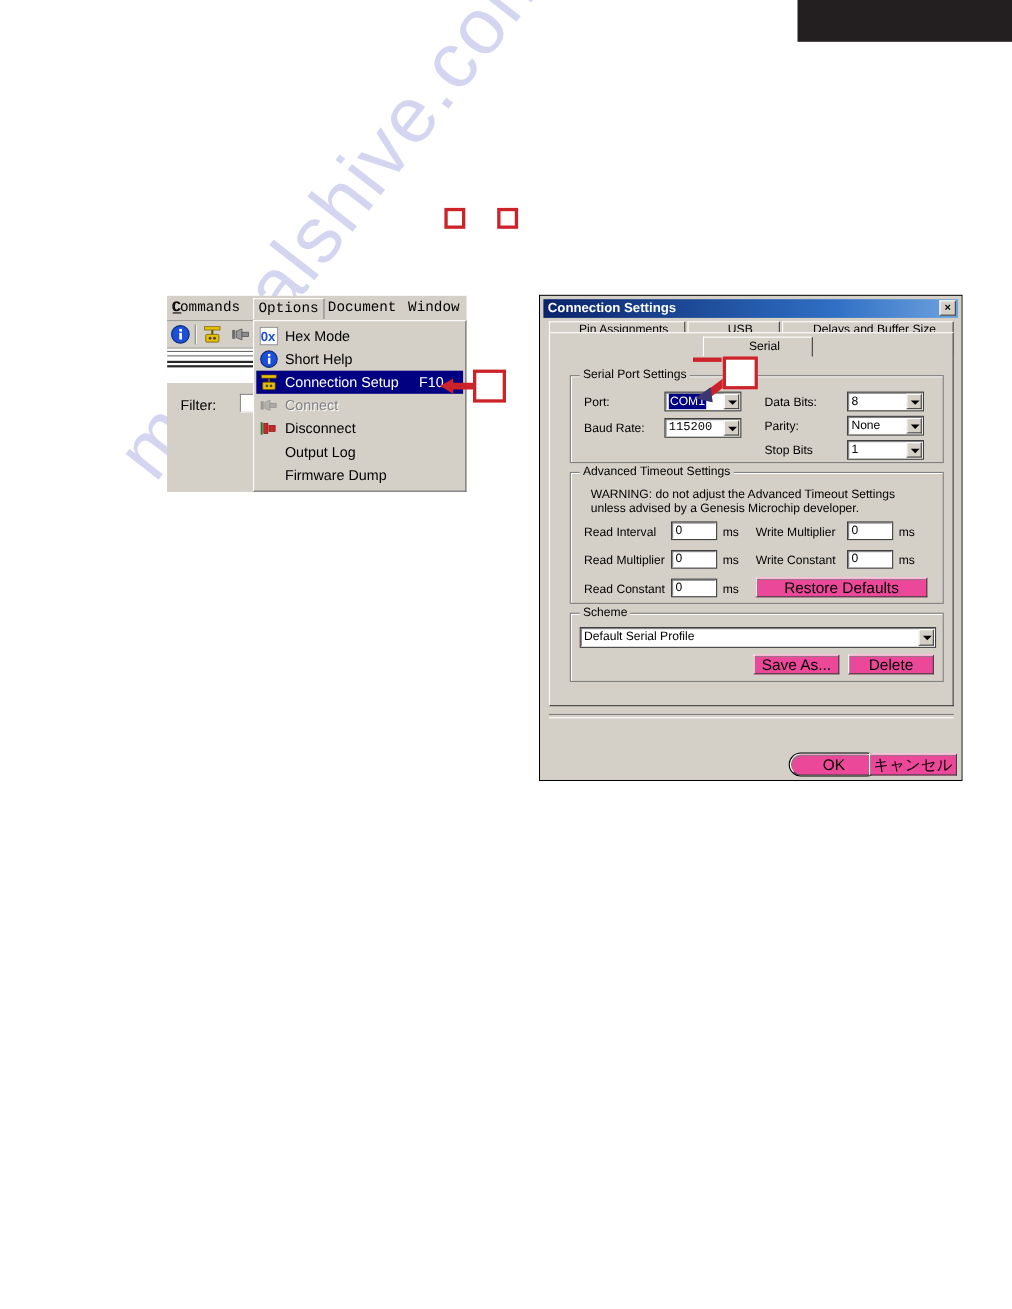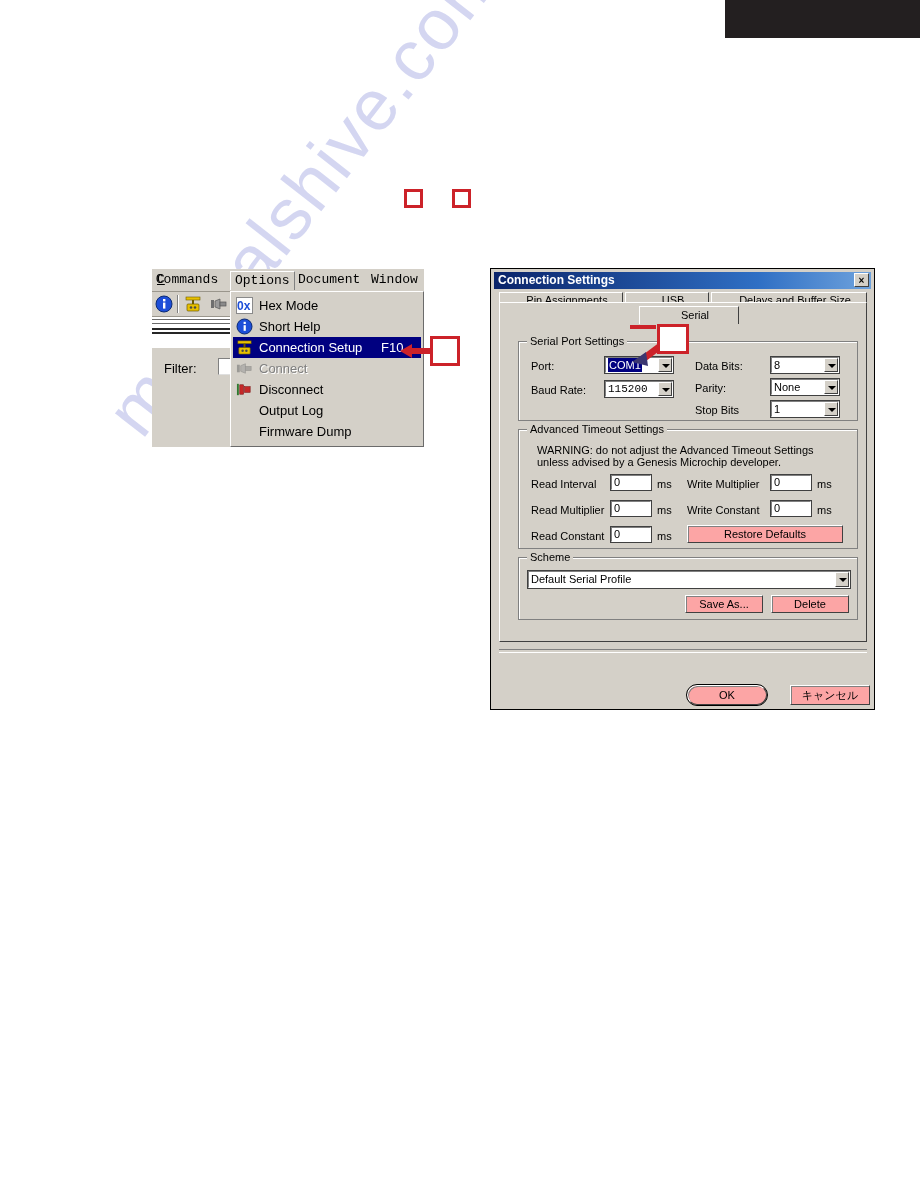--- a/index.html
+++ b/index.html
@@ -206,25 +206,25 @@
     position:absolute;height:15px;background:#ffffff;
     border-top:1px solid #808080;border-left:1px solid #808080;
     border-right:1px solid #ffffff;border-bottom:1px solid #ffffff;
     outline:1px solid #404040;
     font-size:11px;line-height:13px;padding-left:2px;
     box-sizing:border-box;
   }
 
   
   .btn{
-    position:absolute;background:#fca5a5;text-align:center;
+    position:absolute;background:#ec4899;text-align:center;
     border-top:1px solid #ffffff;border-left:1px solid #ffffff;
     border-right:1px solid #404040;border-bottom:1px solid #404040;
     box-shadow:1px 1px 0 #808080 inset;
-    font-size:11px;box-sizing:border-box;white-space:nowrap;
+    font-size:14px;box-sizing:border-box;white-space:nowrap;
   }
   .btn.default{outline:1px solid #000000;}
 
   #dlg-sep{position:absolute;left:6px;top:378px;width:368px;height:2px;
            border-top:1px solid #808080;border-bottom:1px solid #ffffff;}
 
   
   #callout-dlg{
     position:absolute;left:657px;top:324px;width:32px;height:30px;
     border:3px solid #cc2229;background:#fff;box-sizing:border-box;z-index:20;
@@ -455,21 +455,21 @@
         <span class="cval" style="line-height:15px;">Default Serial Profile</span>
         <span class="carrow" style="height:15px;"></span>
       </div>
       <div class="btn" style="left:166px;top:37px;width:78px;height:18px;line-height:16px;">Save As...</div>
       <div class="btn" style="left:252px;top:37px;width:78px;height:18px;line-height:16px;">Delete</div>
     </div>
   </div>
 
   <div id="dlg-sep"></div>
 
-  <div class="btn default" style="left:194px;top:414px;width:80px;height:20px;line-height:18px;border-radius:10px;">OK</div>
+  <div class="btn default" style="left:225px;top:414px;width:80px;height:20px;line-height:18px;border-radius:10px;">OK</div>
   <div class="btn" style="left:297px;top:414px;width:80px;height:20px;line-height:18px;">キャンセル</div>
 </div>
 
 <div id="tab-underline"></div>
 <div id="arrow-dlg">
   <svg width="50" height="26" viewBox="0 0 50 26">
     <path d="M2 20 L20 6 L16 2 L44 2 L44 2 Z" fill="#cc2229" opacity="0"></path>
     <path d="M40 2 L16 20 L22 24 L46 6 Z" fill="#cc2229"></path>
     <path d="M12 22 L26 12 L28 26 Z" fill="#3b3770"></path>
   </svg>

